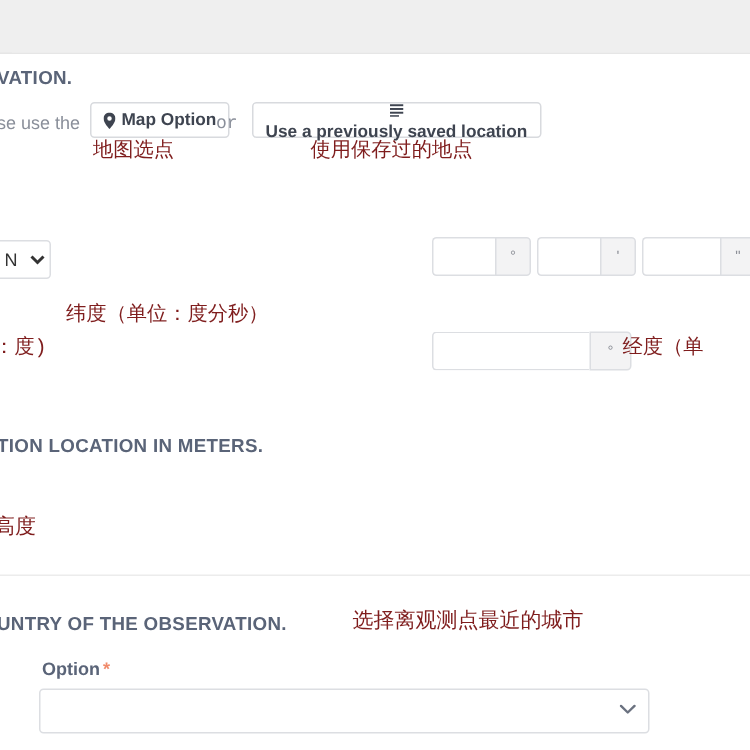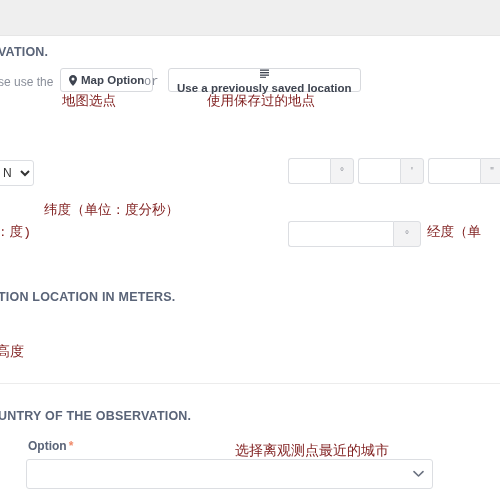--- a/index.html
+++ b/index.html
@@ -246,31 +246,31 @@
     <input class="inp" style="width: 52px;" type="text" value="">
     <span class="addon">"</span>
   </div>
 
 
   <div class="input-group" style="left:288px; top:221px;">
     <input class="inp" style="width: 105px;" type="text" value="">
     <span class="addon" style="min-width:28px;">°</span>
   </div>
 
-  <div class="annot" style="left:427px; top:226px;">经度（单</div>
+  <div class="annot" style="left:415px; top:226px;">经度（单</div>
 
   <div class="section-heading" style="left:-2px; top:290px;">TION LOCATION IN METERS.</div>
 
   <div class="annot annot-lg" style="left:-4px; top:345px;">高度</div>
 
   <div class="divider" style="left:0px; top:383px; width:500px;"></div>
 
   <div class="section-heading" style="left:-2px; top:409px;">UNTRY OF THE OBSERVATION.</div>
 
-  <div class="annot annot-lg" style="left:235px; top:408px;margin-top:36px;">选择离观测点最近的城市</div>
+  <div class="annot annot-lg" style="left:235px; top:408px;">选择离观测点最近的城市</div>
 
   <div class="field-label" style="left:28px; top:439px;">
     <span>Option</span><span class="req">*</span>
   </div>
 
   <select class="select-wide" style="left:26px; top:459px; width:407px;">
     <option></option>
   </select>
   <span class="select-caret" style="left:413px; top:464px;">
     <svg width="11" height="8" viewBox="0 0 11 8">

